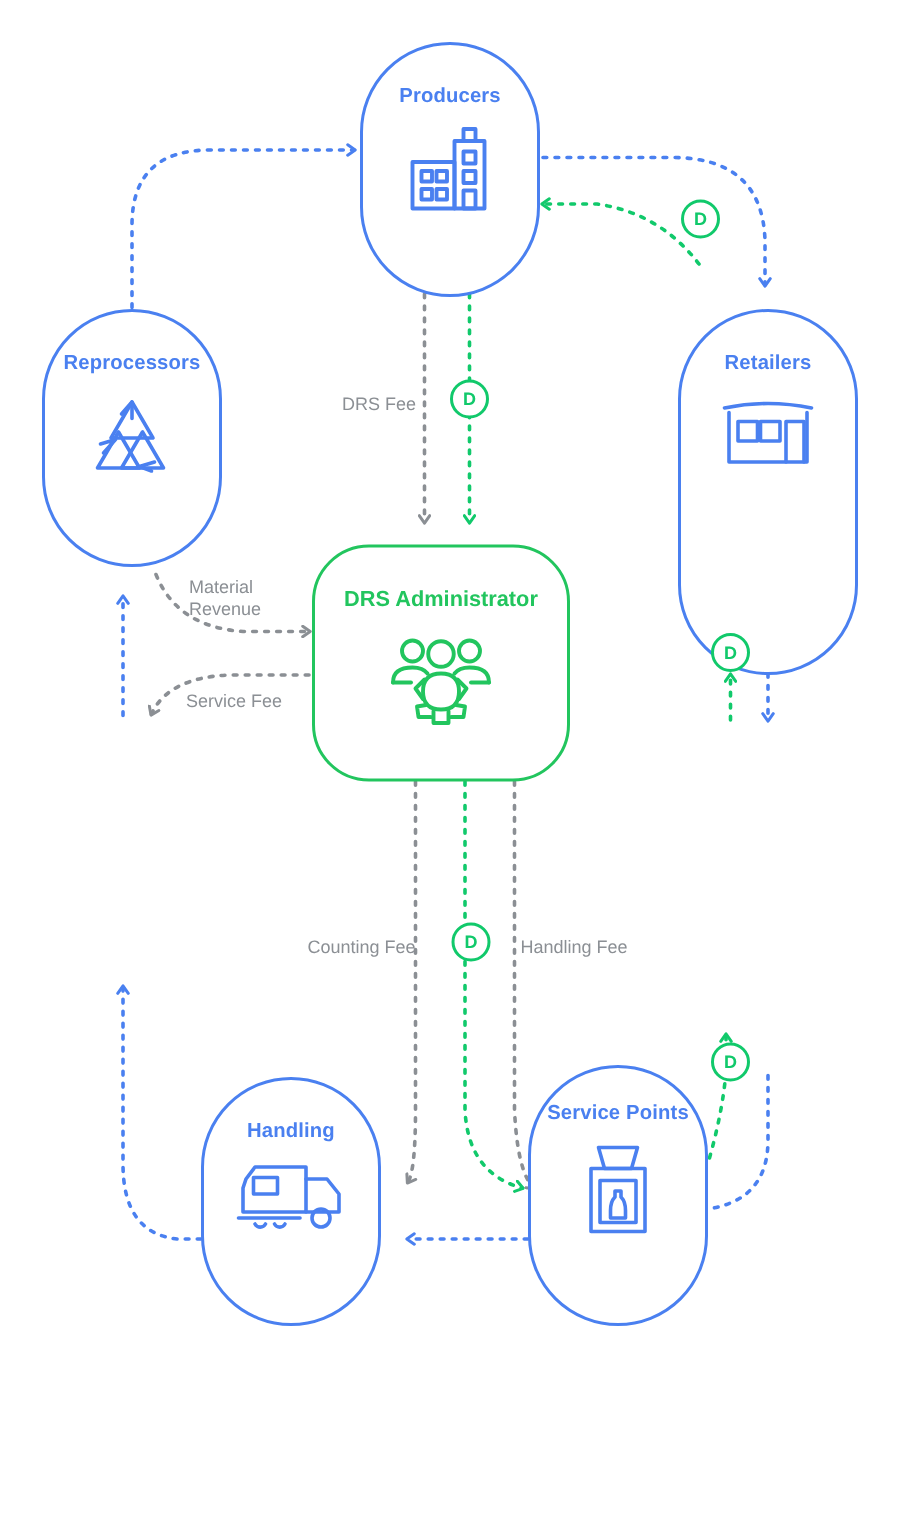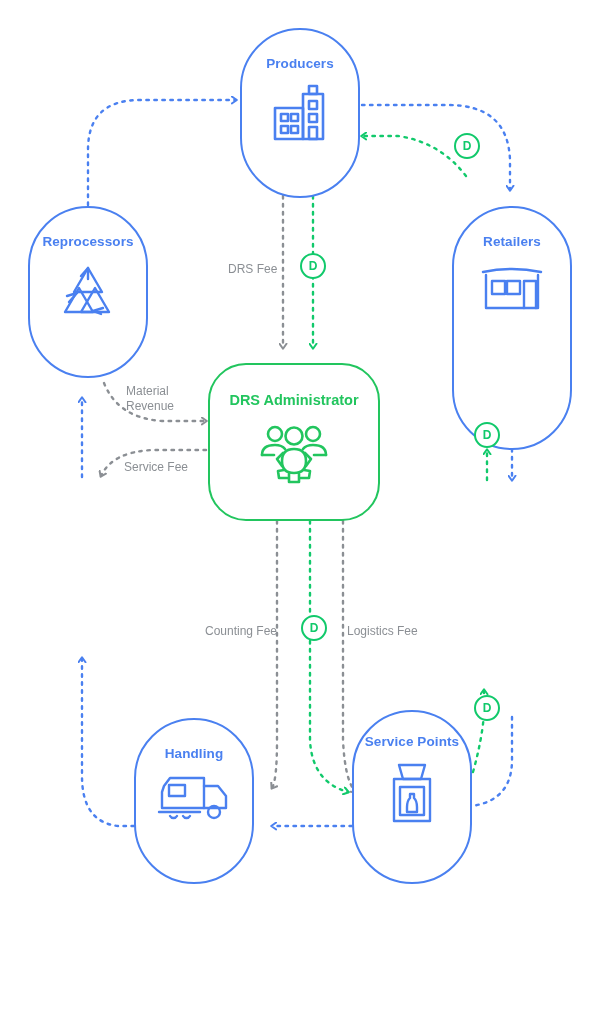--- a/index.html
+++ b/index.html
@@ -199,21 +199,21 @@
                  M31 51 L31 59 L41 59 L41 51"></path>
       </svg>
     </div>
   </div>
 
   <div class="edge-label" style="left:228px;top:262px;">DRS Fee</div>
   <div class="edge-label" style="left:126px;top:384px;">Material
 Revenue</div>
   <div class="edge-label" style="left:124px;top:460px;">Service Fee</div>
   <div class="edge-label" style="left:205px;top:624px;">Counting Fee</div>
-  <div class="edge-label" style="left:347px;top:624px;">Logistics Fee</div>
+  <div class="edge-label" style="left:347px;top:624px;">Handling Fee</div>
 
   <div class="dbadge" style="left:454px;top:133px;">
     <span>D</span>
   </div>
   <div class="dbadge" style="left:300px;top:253px;">
     <span>D</span>
   </div>
   <div class="dbadge" style="left:474px;top:422px;">
     <span>D</span>
   </div>

